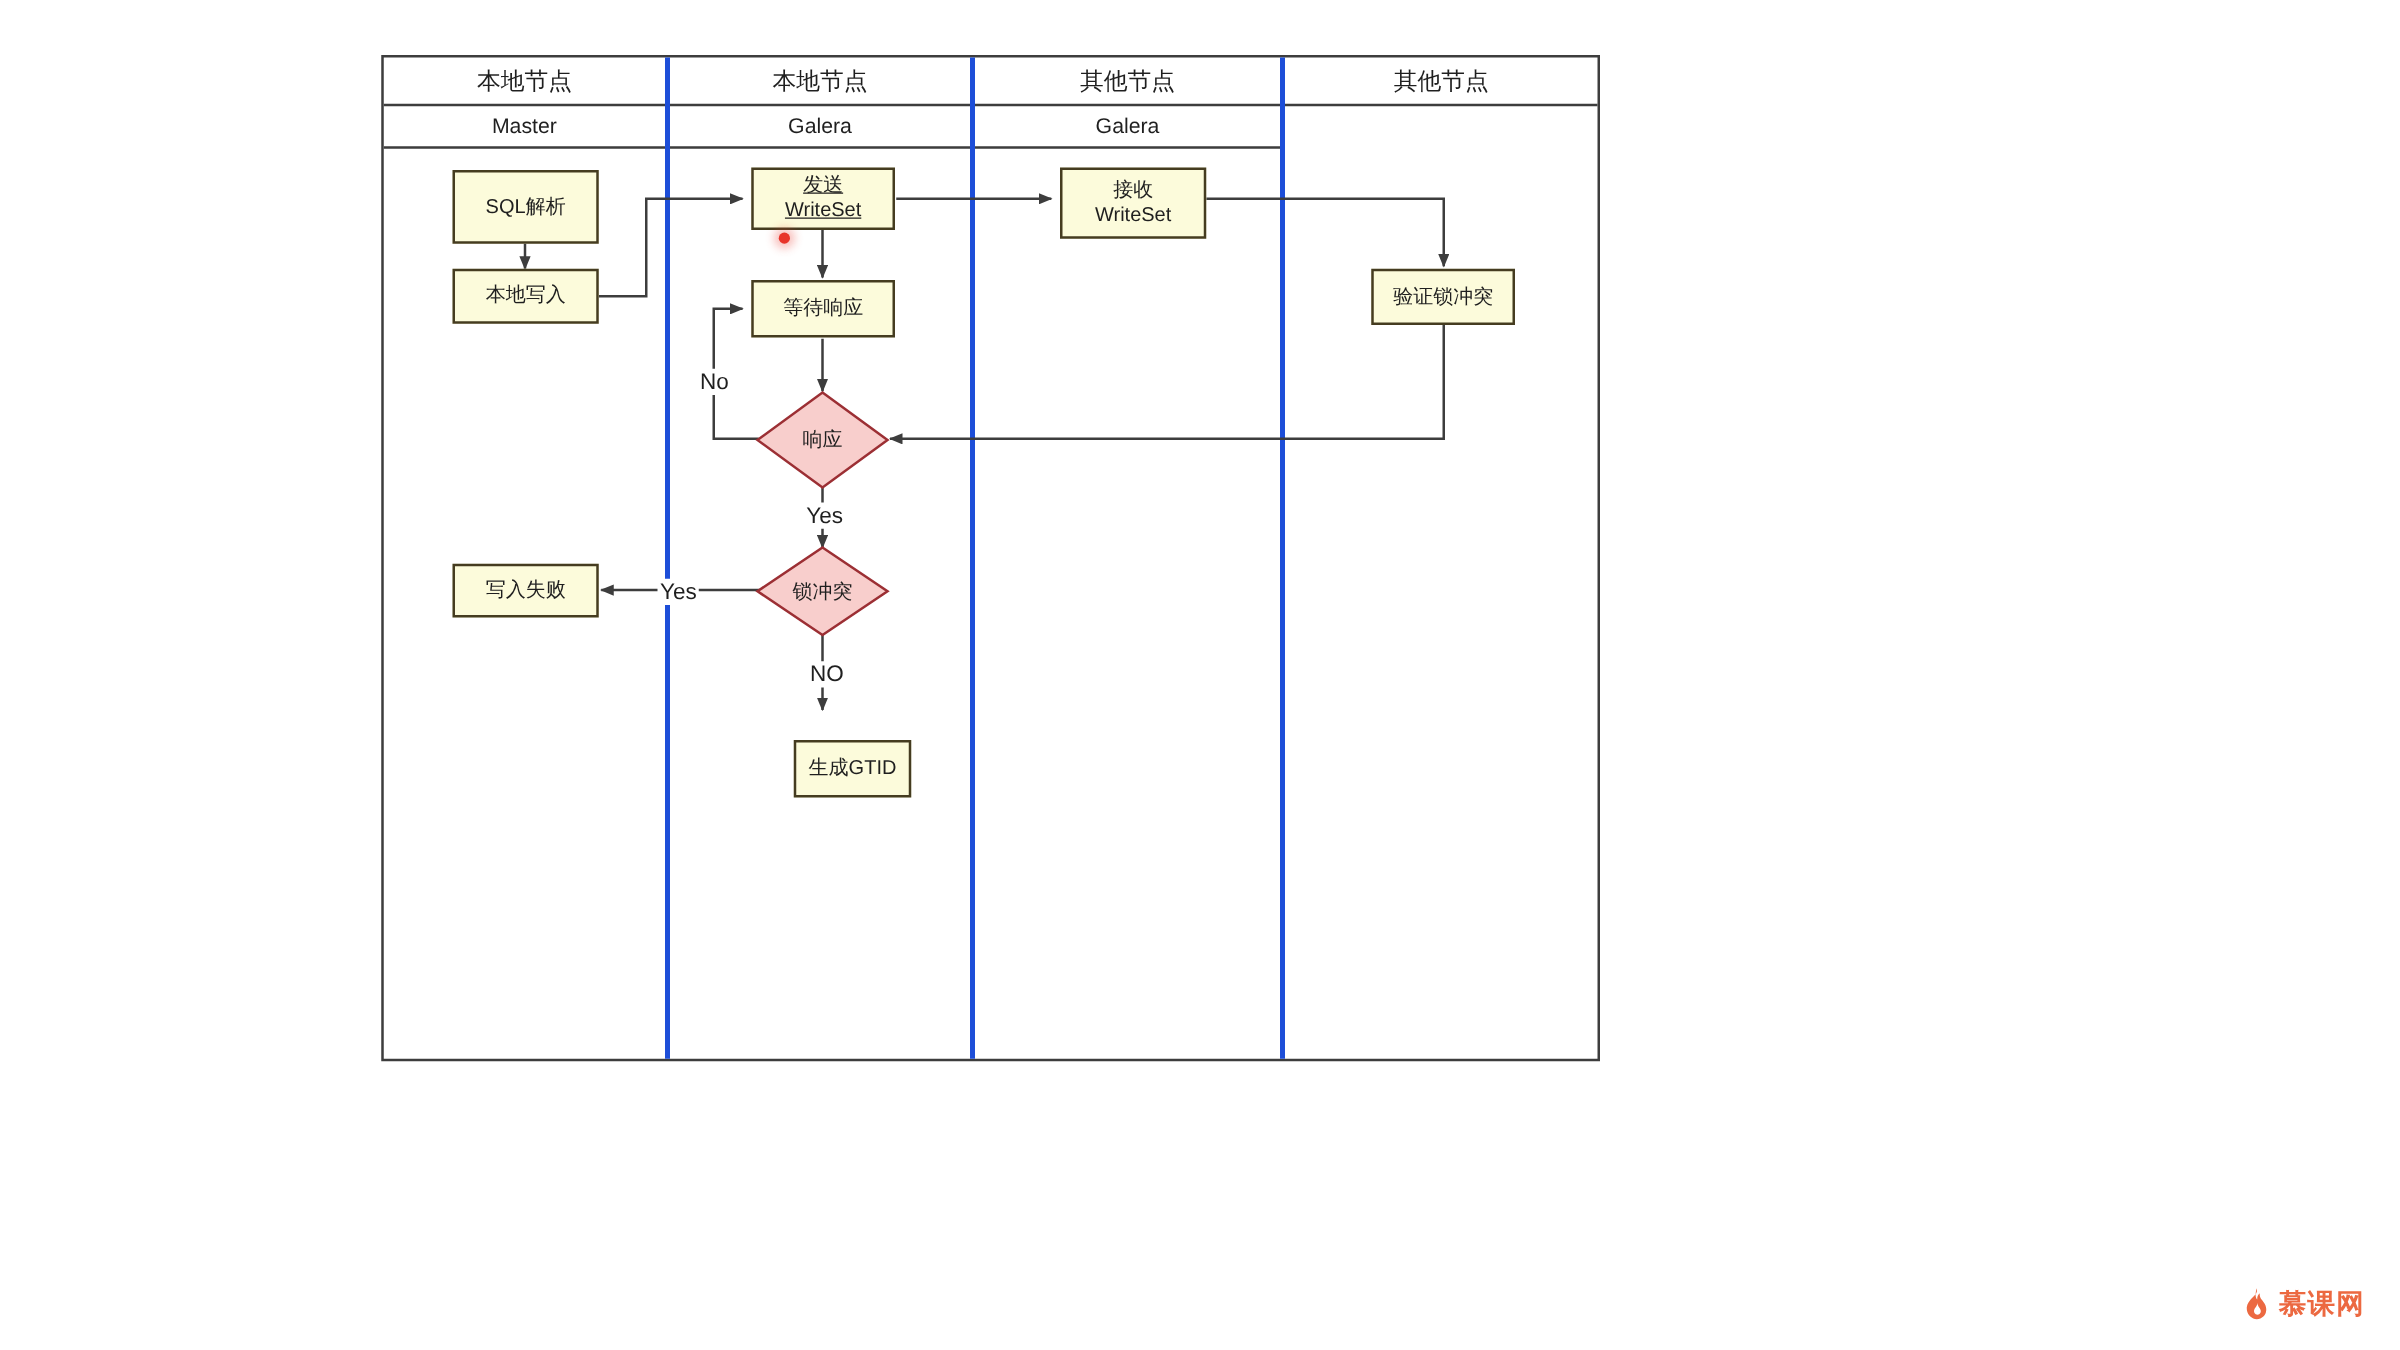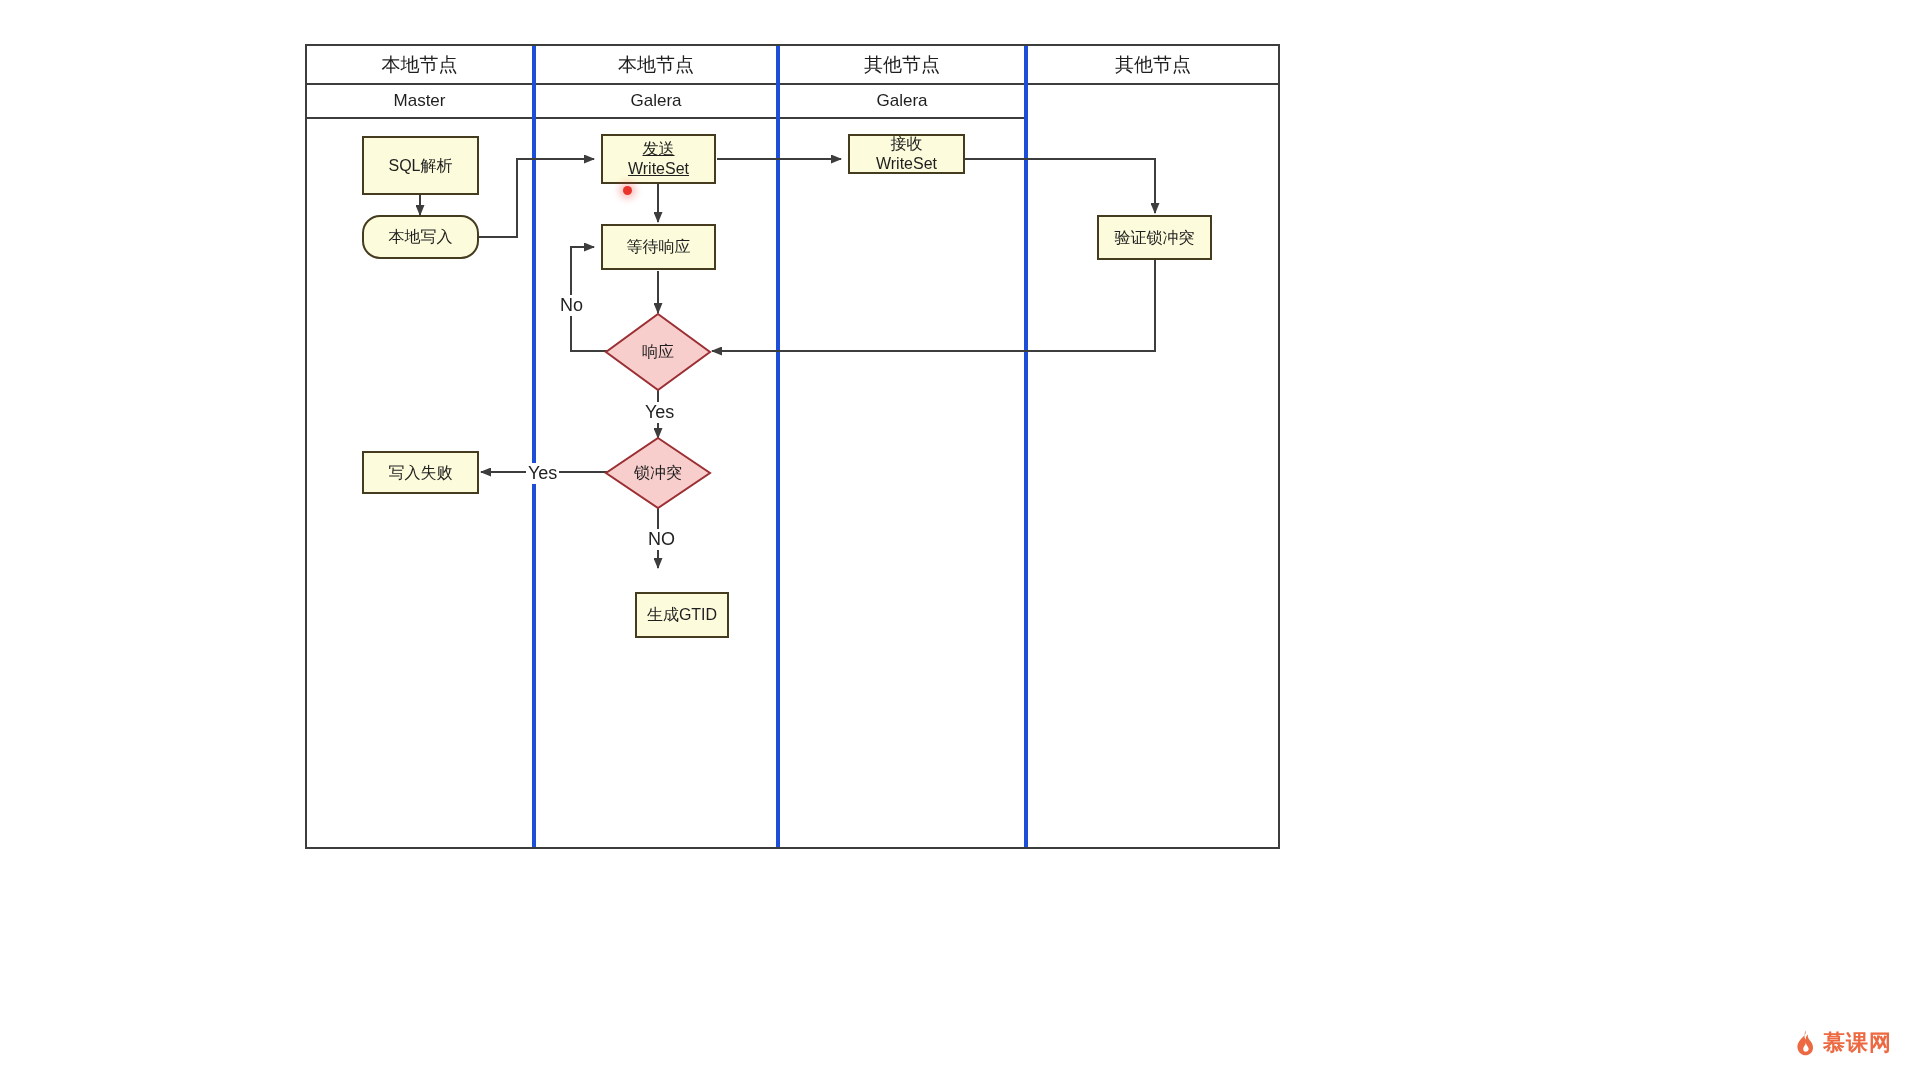--- a/index.html
+++ b/index.html
@@ -220,21 +220,21 @@
       <path d="M658,507 L658,568"></path>
 
       <path d="M965,159 L1155,159 L1155,213"></path>
 
       <path d="M1155,260 L1155,351 L712,351"></path>
     </g>
   </svg>
 
   <div class="node box" style="left:362px; top:136px; width:117px; height:59px;">SQL解析</div>
 
-  <div class="node box" style="left:362px; top:215px; width:117px; height:44px;border-radius:18px;">本地写入</div>
+  <div class="node box" style="left:362px; top:215px; width:117px; height:44px;">本地写入</div>
 
   <div class="node box" style="left:362px; top:451px; width:117px; height:43px;">写入失败</div>
 
   <div class="node box" style="left:601px; top:134px; width:115px; height:50px;text-decoration:underline;">发送
 WriteSet</div>
 
   <div class="node box" style="left:601px; top:224px; width:115px; height:46px;">等待响应</div>
 
   <div class="diamond-wrap" style="left:605px; top:313px; width:106px; height:78px;">
     <svg width="106" height="78" viewBox="0 0 106 78">
@@ -245,21 +245,21 @@
 
   <div class="diamond-wrap" style="left:605px; top:437px; width:106px; height:72px;">
     <svg width="106" height="72" viewBox="0 0 106 72">
       <polygon points="53,1 105,36 53,71 1,36" fill="#f8cecc" stroke="#9c2f34" stroke-width="2"></polygon>
     </svg>
     <div class="diamond-label">锁冲突</div>
   </div>
 
   <div class="node box" style="left:635px; top:570px; width:94px; height:46px;margin-top:22px;">生成GTID</div>
 
-  <div class="node box" style="left:848px; top:134px; width:117px; height:40px;">接收
+  <div class="node box" style="left:848px; top:134px; width:117px; height:57px;">接收
 WriteSet</div>
 
   <div class="node box" style="left:1097px; top:215px; width:115px; height:45px;">验证锁冲突</div>
 
   <div class="edge-label" style="left:558px; top:295px;">No</div>
 
   <div class="edge-label" style="left:643px; top:402px;">Yes</div>
 
   <div class="edge-label" style="left:526px; top:463px;">Yes</div>
 

